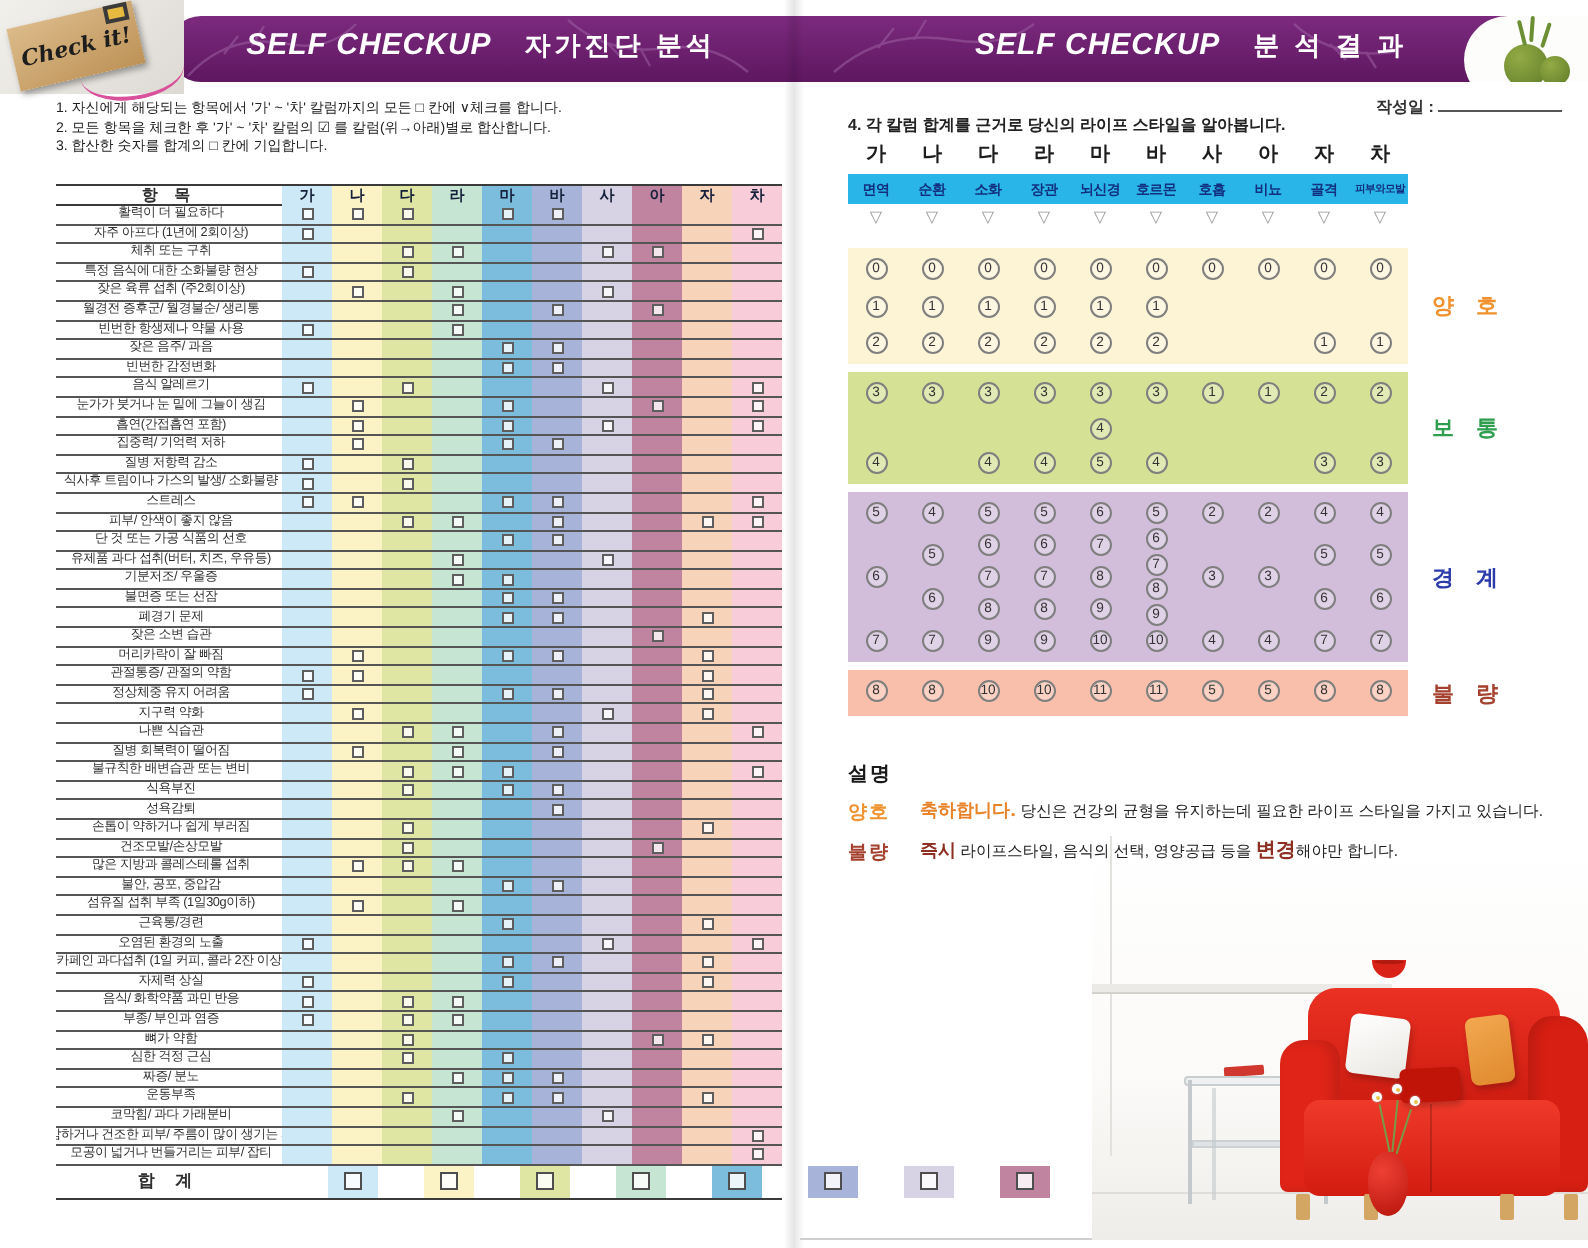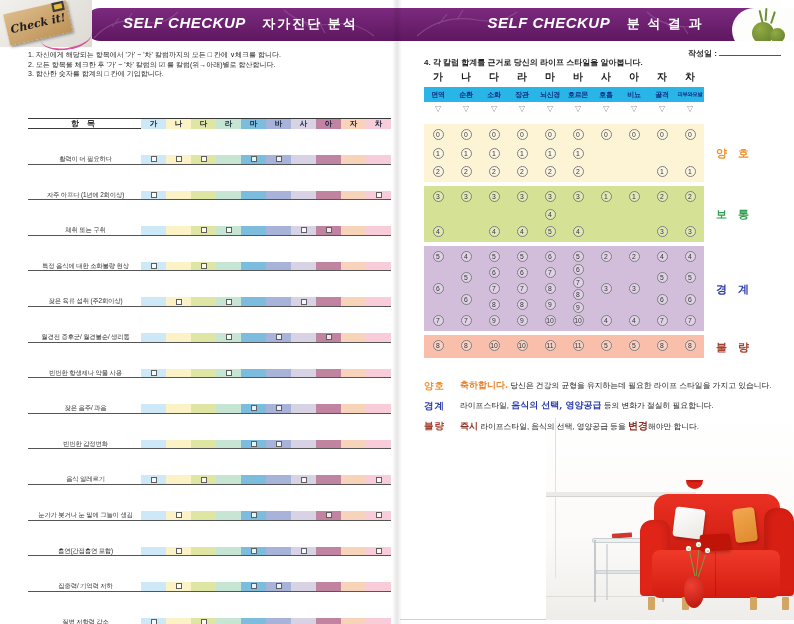--- a/index.html
+++ b/index.html
@@ -26,21 +26,21 @@
     transform:rotate(-13deg);box-shadow:1px 2px 3px rgba(0,0,0,.35);display:flex;align-items:center;justify-content:center;}
   .note-paper span{font-family:"DejaVu Serif",serif;font-style:italic;font-weight:bold;font-size:11px;color:#1d1d1d;}
   .note-clip{position:absolute;left:52px;top:2px;width:12px;height:9px;background:#3a3a3a;transform:rotate(-12deg);}
   .note-clip:after{content:"";position:absolute;left:2px;top:2px;width:8px;height:5px;background:#e6b93f;}
   
   .method{position:absolute;left:28px;top:50px;width:360px;}
   .method-h{font-weight:bold;font-size:9.5px;letter-spacing:2px;color:#111;margin-bottom:3px;}
   .step{font-size:7px;color:#222;line-height:9.5px;white-space:nowrap;}
   
   .cl-table{position:absolute;left:28px;top:92px;width:363px;}
-  .cl-row{display:grid;grid-template-columns:113px repeat(10,25px);height:9.6px;box-sizing:border-box;border-bottom:.8px solid #555;margin-top:26px;}
+  .cl-row{display:grid;grid-template-columns:113px repeat(10,25px);height:9.6px;box-sizing:border-box;border-bottom:.8px solid #555;}
   .cl-head{height:11px;border-top:1.6px solid #3a3a3a;border-bottom:1.6px solid #3a3a3a;}
   .cl-cell{position:relative;display:flex;align-items:center;justify-content:center;}
   .cl-label{font-size:6.4px;color:#2f2f2f;line-height:8.4px;white-space:nowrap;overflow:hidden;display:flex;align-items:center;padding-left:2px;letter-spacing:-.2px;}
   .cl-headlabel{font-size:8px;font-weight:bold;justify-content:center;letter-spacing:3px;padding-left:0;}
   .cl-headletter{font-size:7.5px;font-weight:bold;color:#15203a;}
   .cb{width:6px;height:6px;border:.9px solid #5e5e5e;background:rgba(255,255,255,.8);box-sizing:border-box;}
   .cl-total{height:17px;border-bottom:1.4px solid #3a3a3a;gap:23px;}
   .cl-total .cl-label{font-size:8.5px;font-weight:bold;justify-content:center;letter-spacing:4px;padding-left:0;}
   .cb-lg{width:9px;height:9px;border:1px solid #4e4e4e;background:rgba(255,255,255,.85);box-sizing:border-box;}
   
@@ -1395,28 +1395,25 @@
     <div class="stem" style="left:146px;top:134px;transform:rotate(-12deg);"></div>
     <div class="stem" style="left:151px;top:132px;transform:rotate(6deg);"></div>
     <div class="stem" style="left:155px;top:136px;transform:rotate(18deg);"></div>
     <div class="flower" style="left:140px;top:128px;"></div>
     <div class="flower" style="left:150px;top:124px;"></div>
     <div class="flower" style="left:159px;top:130px;"></div>
     <div class="vase"></div>
   </div>
 
   <div class="explain">
+    <div class="explain-h">설명</div>
     <div class="explain-items">
         <div class="ex-item">
           <span class="ex-label" style="color: rgb(240, 146, 47);">양호</span>
           <div class="ex-text"><span class="ex-hl" style="color: rgb(232, 131, 42); font-size: 9px;">축하합니다.</span><span style="color: rgb(34, 34, 34);"> 당신은 건강의 균형을 유지하는데 필요한 라이프 스타일을 가지고 있습니다.</span></div>
-        </div>
-        <div class="ex-item">
-          <span class="ex-label" style="color: rgb(43, 60, 170);">경계</span>
-          <div class="ex-text"><span style="color: rgb(34, 34, 34);">라이프스타일, </span><span class="ex-hl" style="color: rgb(43, 60, 170); font-size: 9px;">음식의 선택, 영양공급</span><span style="color: rgb(34, 34, 34);"> 등의 변화가 절실히 필요합니다.</span></div>
         </div>
         <div class="ex-item">
           <span class="ex-label" style="color: rgb(165, 66, 47);">불량</span>
           <div class="ex-text"><span class="ex-hl" style="color: rgb(141, 47, 34); font-size: 9px;">즉시</span><span style="color: rgb(34, 34, 34);"> 라이프스타일, 음식의 선택, 영양공급 등을 </span><span class="ex-hl" style="color: rgb(141, 47, 34); font-size: 10px; margin-top: 24px;">변경</span><span style="color: rgb(34, 34, 34);">해야만 합니다.</span></div>
         </div>
       </div>
   </div>
 
   <div class="page-edge"></div>
 </div>

